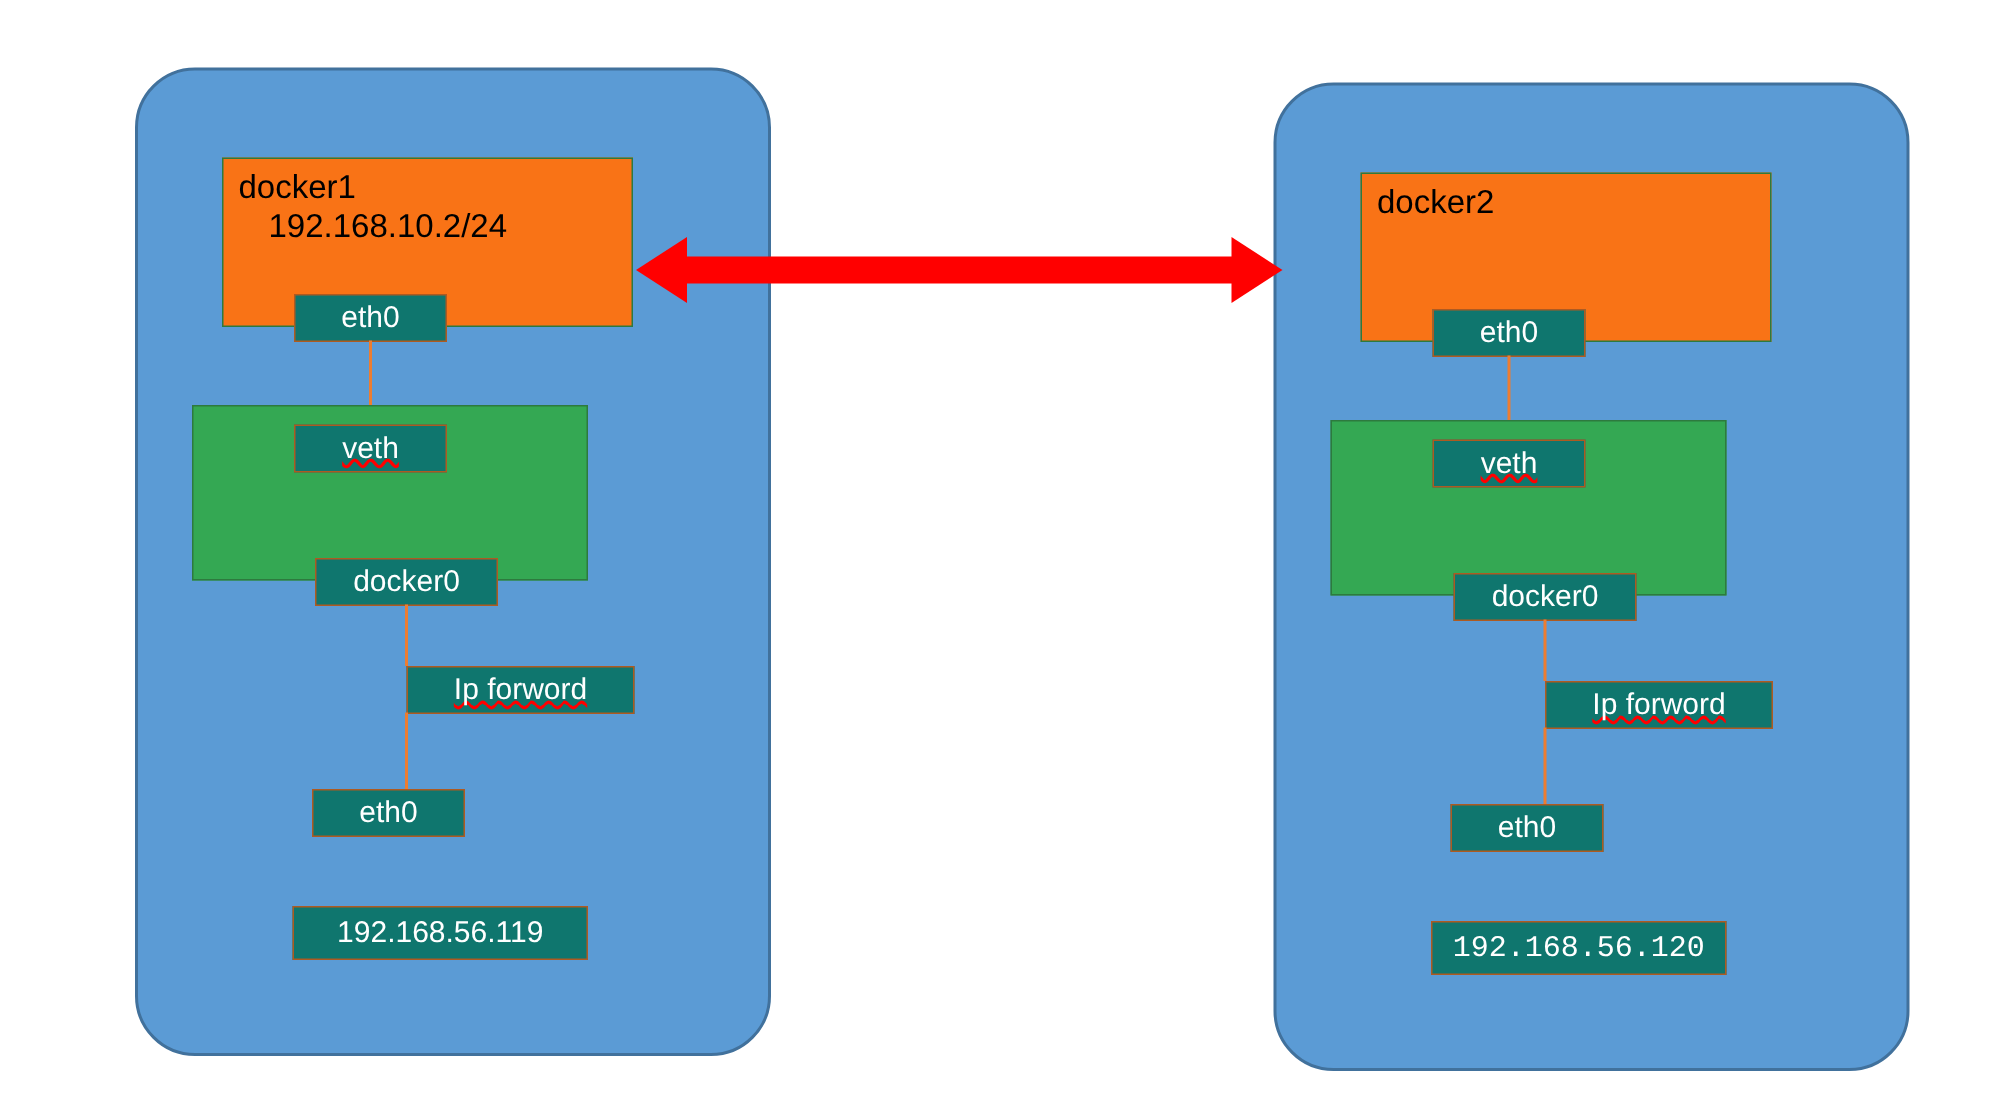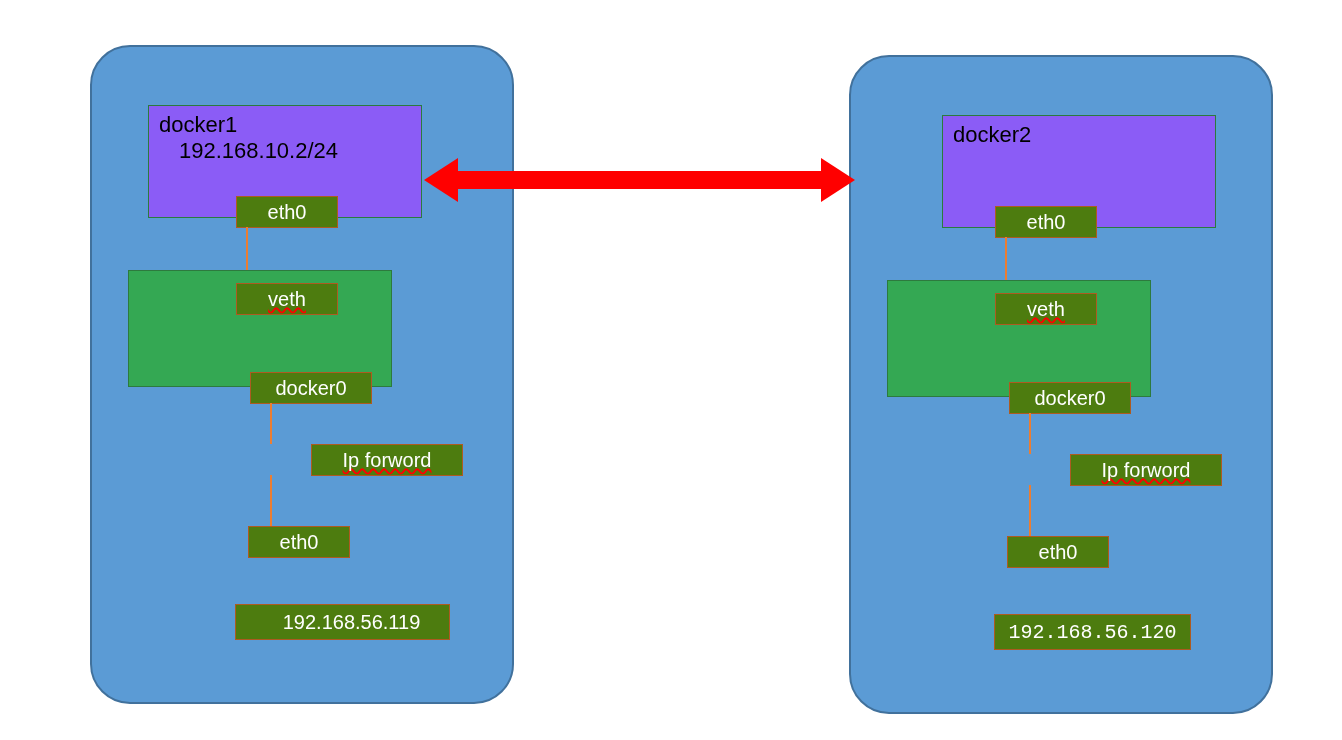--- a/index.html
+++ b/index.html
@@ -12,44 +12,43 @@
       position: relative;
     }
     .host-box {
       position: absolute;
       background: #5b9bd5;
       border: 2px solid #41719c;
       border-radius: 40px;
     }
     .docker-box {
       position: absolute;
-      background: #8b5cf6;
+      background: #f97316;
       border: 1px solid #2d7a3e;
       color: #000;
       font-size: 22px;
       padding-top: 6px;
     }
     .docker-label { padding-left: 10px; }
     .docker-ip { padding-left: 30px; }
     .bridge-box {
       position: absolute;
       background: #34a853;
       border: 1px solid #2d7a3e;
     }
     .orange-label {
       position: absolute;
-      background: #4d7c0f;
+      background: #0f766e;
       border: 1px solid #ae5a21;
       color: #fff;
       font-size: 20px;
       text-align: center;
       display: flex;
       align-items: center;
       justify-content: center;
-      margin-left: 40px;
     }
     .connector {
       position: absolute;
       background: #ed7d31;
       width: 2px;
     }
     .arrow-shaft {
       position: absolute;
       background: #ff0000;
       height: 18px;
@@ -95,25 +94,25 @@
 <div class="connector" style="left:270px; top:403px; height:41px;"></div>
 
 <div class="orange-label" style="left:271px; top:444px; width:150px; height:30px;">
     <span class="wavy-underline">Ip forword</span>
   </div>
 
 <div class="connector" style="left:270px; top:475px; height:51px;"></div>
 
 <div class="orange-label" style="left:208px; top:526px; width:100px; height:30px;">eth0</div>
 
-<div class="orange-label" style="left:195px; top:604px; width:195px; height:34px;padding-left:18px;">192.168.56.119</div>
+<div class="orange-label" style="left:195px; top:604px; width:195px; height:34px;">192.168.56.119</div>
 
 <div class="host-box" style="left:849px; top:55px; width:420px; height:655px;"></div>
 
-<div class="docker-box" style="left:942px; top:115px; width:272px; height:105px;">
+<div class="docker-box" style="left:907px; top:115px; width:272px; height:105px;">
   <div class="docker-label">docker2</div>
 </div>
 <div class="orange-label" style="left:955px; top:206px; width:100px; height:30px;">eth0</div>
 
 <div class="connector" style="left:1005px; top:237px; height:56px;"></div>
 
 <div class="bridge-box" style="left:887px; top:280px; width:262px; height:115px;"></div>
 <div class="orange-label" style="left:955px; top:293px; width:100px; height:30px;">
     <span class="wavy-underline">veth</span>
   </div>

